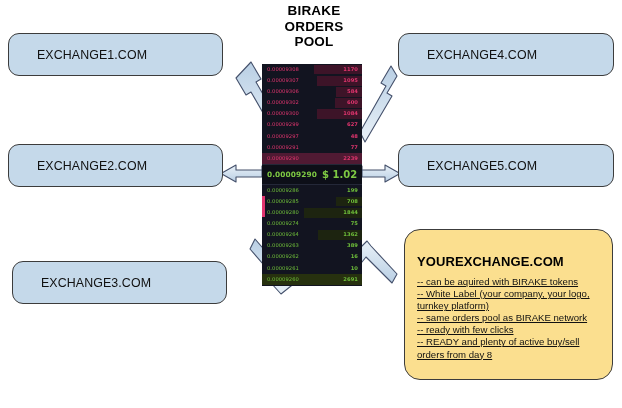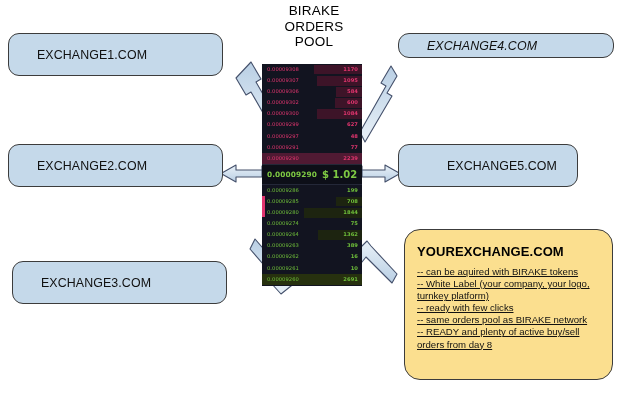--- a/index.html
+++ b/index.html
@@ -33,21 +33,21 @@
   }
 
   
   .pool-title {
     position: absolute;
     left: 252px;
     top: 3px;
     width: 124px;
     text-align: center;
     font-size: 13.5px;
-    font-weight: normal;
+    font-weight: bold;
     line-height: 15.5px;
     color: #000000;
     letter-spacing: 0.2px;
     z-index: 6;
   }
 
   
   .exch-box {
     position: absolute;
     box-sizing: border-box;
@@ -62,35 +62,35 @@
     padding-left: 28px;
     font-size: 12.4px;
     color: #101010;
     letter-spacing: 0.1px;
     white-space: nowrap;
   }
 
   #exch1 { left: 8px;   top: 33px;  width: 215px; height: 43px; }
   #exch2 { left: 8px;   top: 144px; width: 215px; height: 43px; }
   #exch3 { left: 12px;  top: 261px; width: 215px; height: 43px; }
-  #exch4 { left: 398px; top: 33px;  width: 216px; height: 25px; font-style: italic; }
-  #exch5 { left: 398px; top: 144px; width: 180px; height: 43px; justify-content: center; }
+  #exch4 { left: 398px; top: 33px;  width: 216px; height: 43px; }
+  #exch5 { left: 398px; top: 144px; width: 216px; height: 43px; }
 
   
   #promo {
     position: absolute;
     left: 404px;
     top: 229px;
     width: 209px;
     height: 151px;
     box-sizing: border-box;
     background: #fbdf8f;
     border: 1.3px solid #3c3c3c;
     border-radius: 16px;
-    padding: 14px 10px 6px 12px;
+    padding: 24px 10px 6px 12px;
     z-index: 5;
   }
   .promo-title {
     font-size: 13px;
     font-weight: bold;
     color: #000000;
     letter-spacing: 0.1px;
     margin-bottom: 7px;
   }
   .promo-lines {
@@ -237,22 +237,22 @@
   </div>
   <div class="exch-box" id="exch5">
     <span class="exch-label">EXCHANGE5.COM</span>
   </div>
 
   <div id="promo">
     <div class="promo-title">YOUREXCHANGE.COM</div>
     <div class="promo-lines" id="promo-lines">
         <div class="promo-line">-- can be aquired with BIRAKE tokens</div>
         <div class="promo-line">-- White Label (your company, your logo, turnkey platform)</div>
+        <div class="promo-line">-- same orders pool as BIRAKE network</div>
         <div class="promo-line">-- ready with few clicks</div>
-        <div class="promo-line">-- same orders pool as BIRAKE network</div>
         <div class="promo-line">-- READY and plenty of active buy/sell orders from day 8</div>
       </div>
   </div>
 
   <div id="orderbook">
     <div class="ob-side" id="ob-asks">
         <div class="ob-row ob-ask">
           <div class="ob-depth" style="width: 48%;"></div>
           <span class="ob-price">0.00009308</span>
           <span class="ob-qty">1170</span>

